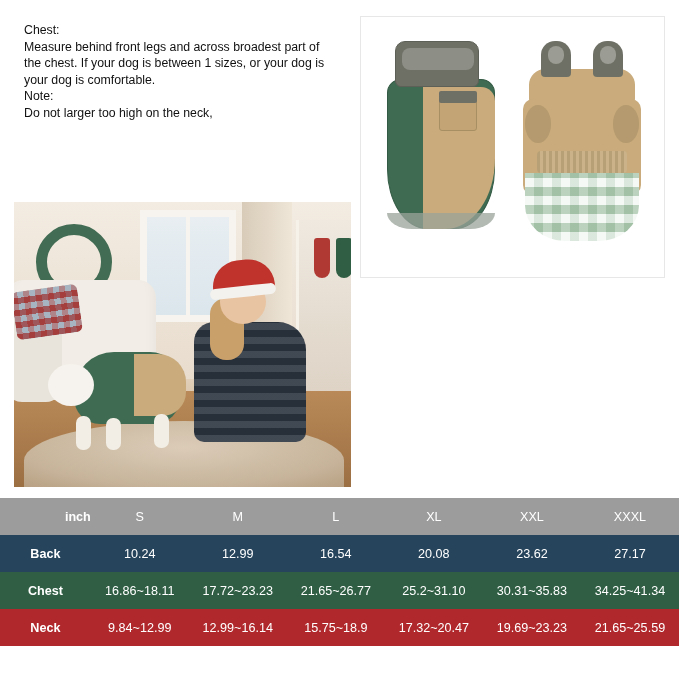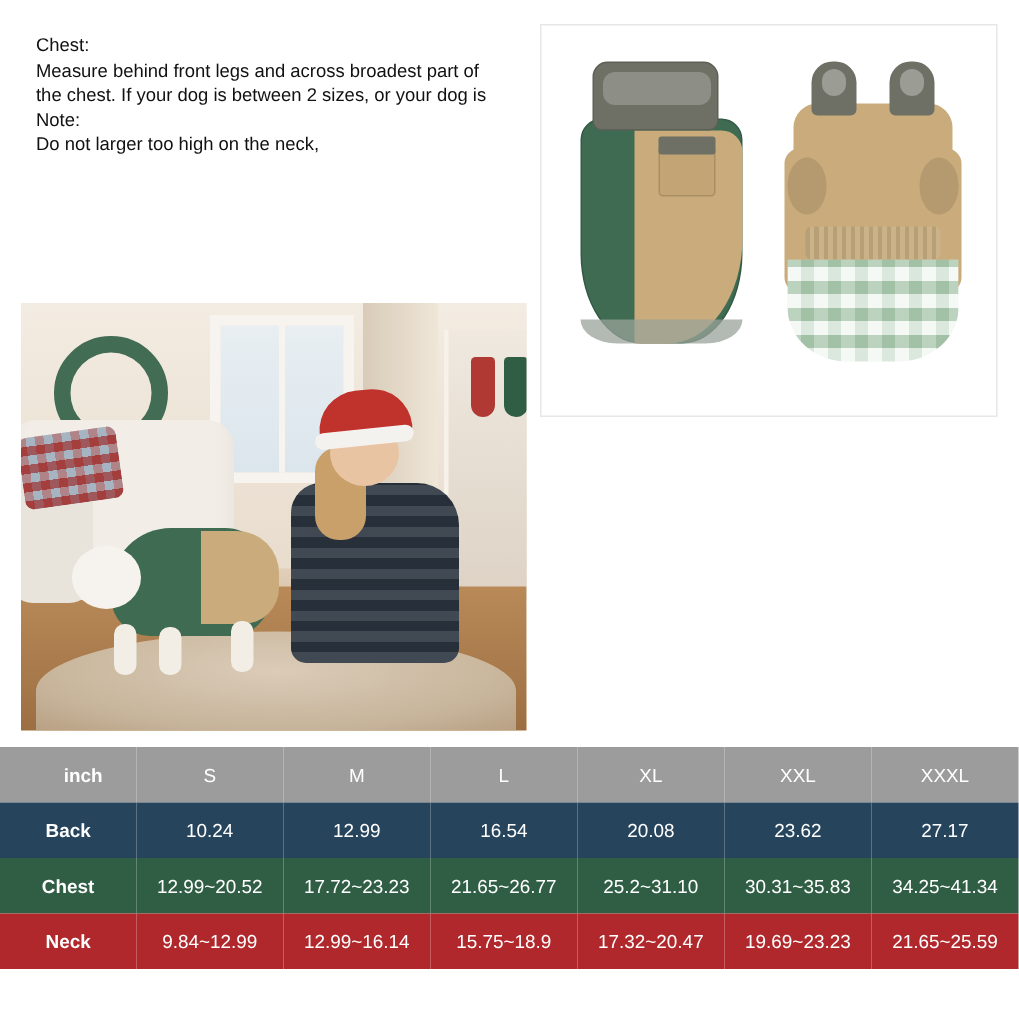--- a/index.html
+++ b/index.html
@@ -393,32 +393,33 @@
   }
   .size-table tr.header-row { background: #9c9c9c; color: #ffffff; font-weight: bold; }
   .size-table tr.row-back { background: #26455c; color: #ffffff; }
   .size-table tr.row-chest { background: #2f5e44; color: #ffffff; }
   .size-table tr.row-neck { background: #b0282c; color: #ffffff; }
   .size-table td.rowlabel, .size-table th.rowlabel {
     width: 74px;
     font-weight: bold;
     text-align: center;
   }
-  .size-table tr.header-row th.rowlabel { text-align: center; padding-left: 20px; }
+  .size-table tr.header-row th.rowlabel { text-align: right; padding-left: 20px; }
   .size-table td.val { width: 100px; margin-top: 48px; }
 </style>
 </head>
 <body>
 
 <div class="page">
 
   <div class="instructions">
     <div class="line">Chest:</div>
     <div class="line">Measure behind front legs and across broadest part of</div>
-    <div class="line">the chest. If your dog is between 2 sizes, or your dog is</div>
+    <div class="line">the chest. If your dog is between 1 sizes, or your dog is</div>
+    <div class="line">your dog is comfortable.</div>
     <div class="line">Note:</div>
     <div class="line">Do not larger too high on the neck,</div>
   </div>
 
   <div class="product-panel">
     <div class="coat-front">
       <div class="cf-body"></div>
       <div class="cf-tan"></div>
       <div class="cf-hem"></div>
       <div class="cf-pocket"></div>
@@ -486,21 +487,21 @@
         <td class="rowlabel">Back</td>
         <td class="val">10.24</td>
         <td class="val">12.99</td>
         <td class="val">16.54</td>
         <td class="val">20.08</td>
         <td class="val">23.62</td>
         <td class="val">27.17</td>
       </tr>
       <tr class="row-chest">
         <td class="rowlabel">Chest</td>
-        <td class="val">12.99~20.52</td>
+        <td class="val">16.86~18.11</td>
         <td class="val">17.72~23.23</td>
         <td class="val">21.65~26.77</td>
         <td class="val">25.2~31.10</td>
         <td class="val">30.31~35.83</td>
         <td class="val">34.25~41.34</td>
       </tr>
       <tr class="row-neck">
         <td class="rowlabel">Neck</td>
         <td class="val">9.84~12.99</td>
         <td class="val">12.99~16.14</td>

